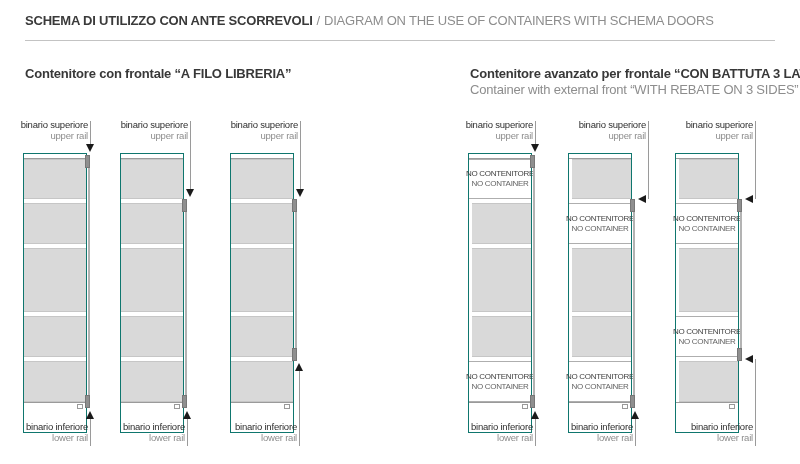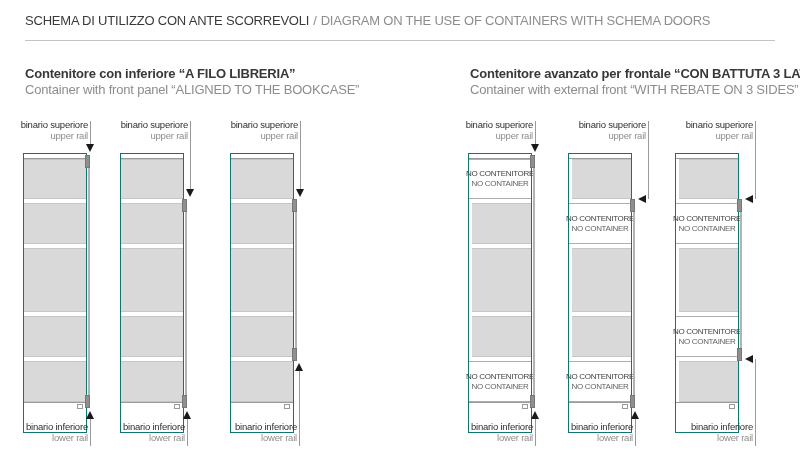--- a/index.html
+++ b/index.html
@@ -3,21 +3,21 @@
 <meta charset="utf-8">
 <style>
   html,body{margin:0;padding:0;}
   body{
     width:800px;height:464px;position:relative;background:#ffffff;
     font-family:"Liberation Sans", sans-serif;overflow:hidden;
     -webkit-font-smoothing:antialiased;
   }
   
   .header{position:absolute;left:25px;top:13px;font-size:13px;letter-spacing:-0.2px;white-space:nowrap;}
-  .hdr-it{font-weight:normal;color:#3a3a3a;}
+  .hdr-it{font-weight:bold;color:#3a3a3a;}
   .hdr-divider{color:#8d8d8d;font-weight:normal;padding:0 4px;}
   .hdr-en{color:#8d8d8d;font-weight:normal;}
   .rule{position:absolute;left:25px;top:40px;width:750px;height:1px;background:#c3c3c3;}
   
   .sec-title{position:absolute;top:66px;font-size:13px;line-height:16px;letter-spacing:-0.2px;white-space:nowrap;}
   .sec-it{font-weight:bold;color:#383838;}
   .sec-en{color:#8d8d8d;}
   
   .cabinet{position:absolute;top:153px;width:64px;height:280px;border:1px solid #0f766e;
            background:#ffffff;box-sizing:border-box;}
@@ -50,22 +50,21 @@
 </style>
 </head>
 <body>
 
 <div class="header">
   <span class="hdr-it">SCHEMA DI UTILIZZO CON ANTE SCORREVOLI</span><span class="hdr-divider">/</span><span class="hdr-en">DIAGRAM ON THE USE OF CONTAINERS WITH SCHEMA DOORS</span>
 </div>
 <div class="rule"></div>
 
 <div class="sec-title" style="left:25px;">
-  <div class="sec-it">Contenitore con inferiore “A FILO LIBRERIA”</div>
-  <div class="sec-en">Container with front panel “ALIGNED TO THE BOOKCASE”</div>
+  <div class="sec-it">Contenitore con frontale “A FILO LIBRERIA”</div>
 </div>
 <div class="sec-title" style="left:470px;">
   <div class="sec-it">Contenitore avanzato per frontale “CON BATTUTA 3 LATI”</div>
   <div class="sec-en">Container with external front “WITH REBATE ON 3 SIDES”</div>
 </div>
 
 <div id="diagram">
     <div class="cabinet" style="left: 23px;">
       <div class="cap"></div>
       <div class="cell cell--gray" style="left: 0px; top: 5px; width: 62px; height: 40px;"></div>

